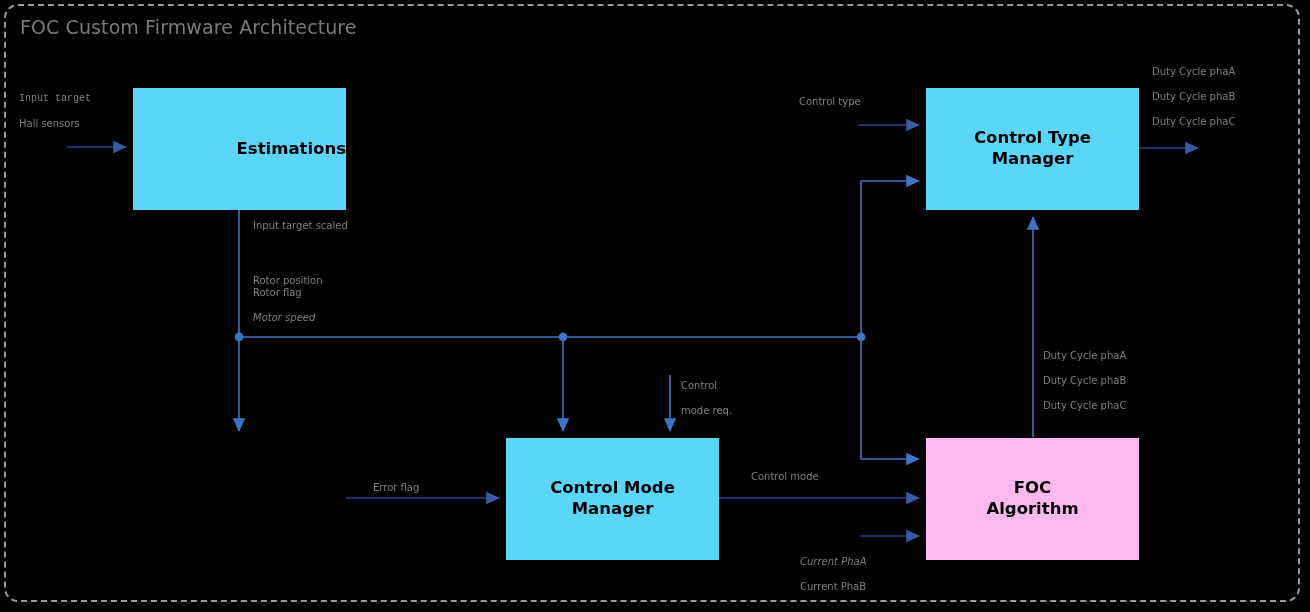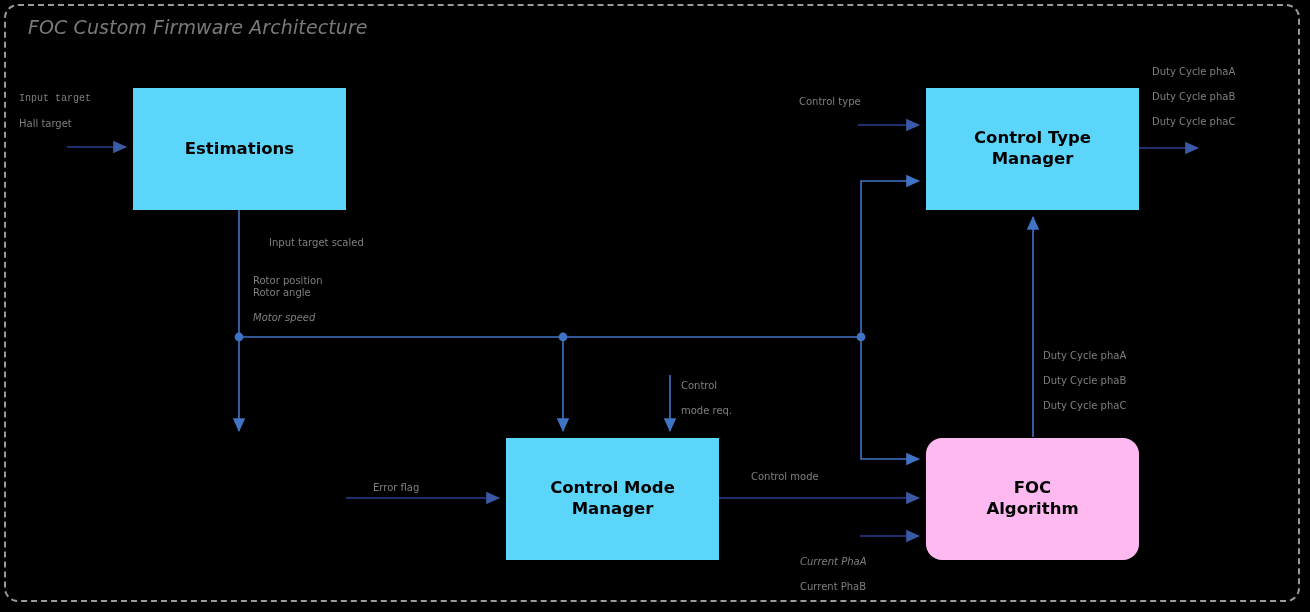--- a/index.html
+++ b/index.html
@@ -21,27 +21,26 @@
     top: 4px;
     width: 1296px;
     height: 598px;
     border: 2px dashed #9a9a9a;
     border-radius: 14px;
     box-sizing: border-box;
     pointer-events: none;
   }
   .diagram-title {
     position: absolute;
-    left: 28px;
+    left: 20px;
     top: 16px;
     font-size: 19px;
     color: #7a7a7a;
     letter-spacing: 0.1px;
     white-space: nowrap;
-    font-style: italic;
   }
   .block {
     position: absolute;
     box-sizing: border-box;
     display: flex;
     align-items: center;
     justify-content: center;
     text-align: center;
     font-weight: bold;
     font-size: 16.5px;
@@ -125,52 +124,52 @@
 
     <path class="wire dark" d="M860,536 L919,536" marker-end="url(#ahd)"></path>
 
     <path class="wire dark" d="M858,125 L919,125" marker-end="url(#ahd)"></path>
 
     <path class="wire dark" d="M1139,148 L1198,148" marker-end="url(#ahd)"></path>
 
     <path class="wire" d="M1033,437 L1033,217" marker-end="url(#ah)"></path>
   </svg>
 
-  <div class="block cyan" style="left:133px; top:88px; width:213px; height:122px;">
+  <div class="block cyan" style="left:133px; top:88px; width:213px; height:122px;justify-content:flex-end;">
     <span>Estimations</span>
   </div>
 
   <div class="block cyan" style="left:926px; top:88px; width:213px; height:122px;">
     <span style="white-space:pre-line;">Control Type
 Manager</span>
   </div>
 
 
   <div class="block cyan" style="left:506px; top:438px; width:213px; height:122px;">
     <span style="white-space:pre-line;">Control Mode
 Manager</span>
   </div>
 
-  <div class="block pink" style="left:926px; top:438px; width:213px; height:122px;border-radius:16px;">
+  <div class="block pink" style="left:926px; top:438px; width:213px; height:122px;">
     <span style="white-space:pre-line;">FOC
 Algorithm</span>
   </div>
 
   <div class="sig" style="left:19px; top:86px;font-family:Liberation Mono, monospace;">Input target</div>
-  <div class="sig" style="left:19px; top:111px;">Hall target</div>
+  <div class="sig" style="left:19px; top:111px;">Hall sensors</div>
 
   <div class="sig" style="left:799px; top:89px;">Control type</div>
 
   <div class="sig" style="left:1152px; top:59px;">Duty Cycle phaA</div>
   <div class="sig" style="left:1152px; top:84px;">Duty Cycle phaB</div>
   <div class="sig" style="left:1152px; top:109px;">Duty Cycle phaC</div>
 
-  <div class="sig" style="left:253px; top:230px;margin-left:16px;">Input target scaled</div>
+  <div class="sig" style="left:253px; top:213px;">Input target scaled</div>
   <div class="sig" style="left:253px; top:268px;">Rotor position</div>
-  <div class="sig" style="left:253px; top:280px;">Rotor angle</div>
+  <div class="sig" style="left:253px; top:280px;">Rotor flag</div>
   <div class="sig" style="left:253px; top:305px;font-style:italic;">Motor speed</div>
 
   <div class="sig" style="left:681px; top:373px;">Control</div>
   <div class="sig" style="left:681px; top:398px;text-align:right;">mode req.</div>
 
   <div class="sig" style="left:373px; top:475px;">Error flag</div>
 
   <div class="sig" style="left:751px; top:464px;">Control mode</div>
 
   <div class="sig" style="left:1043px; top:343px;">Duty Cycle phaA</div>

